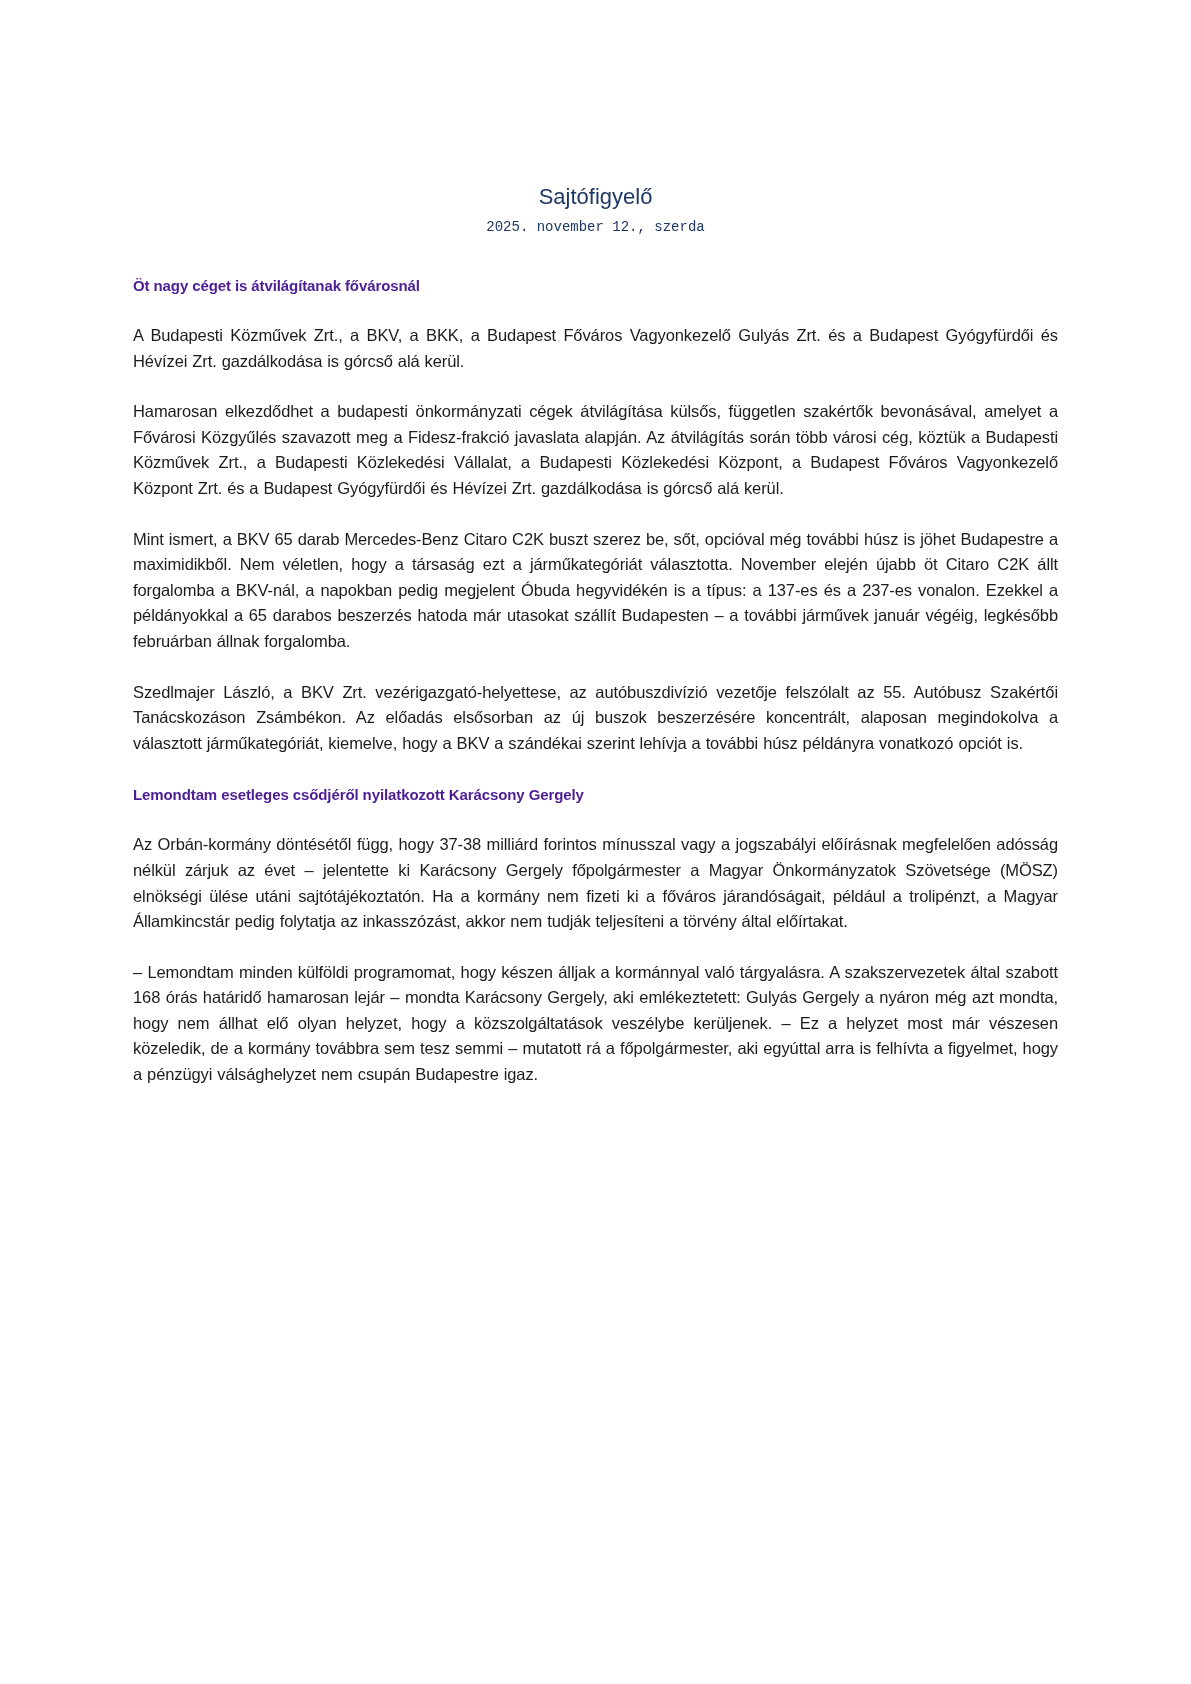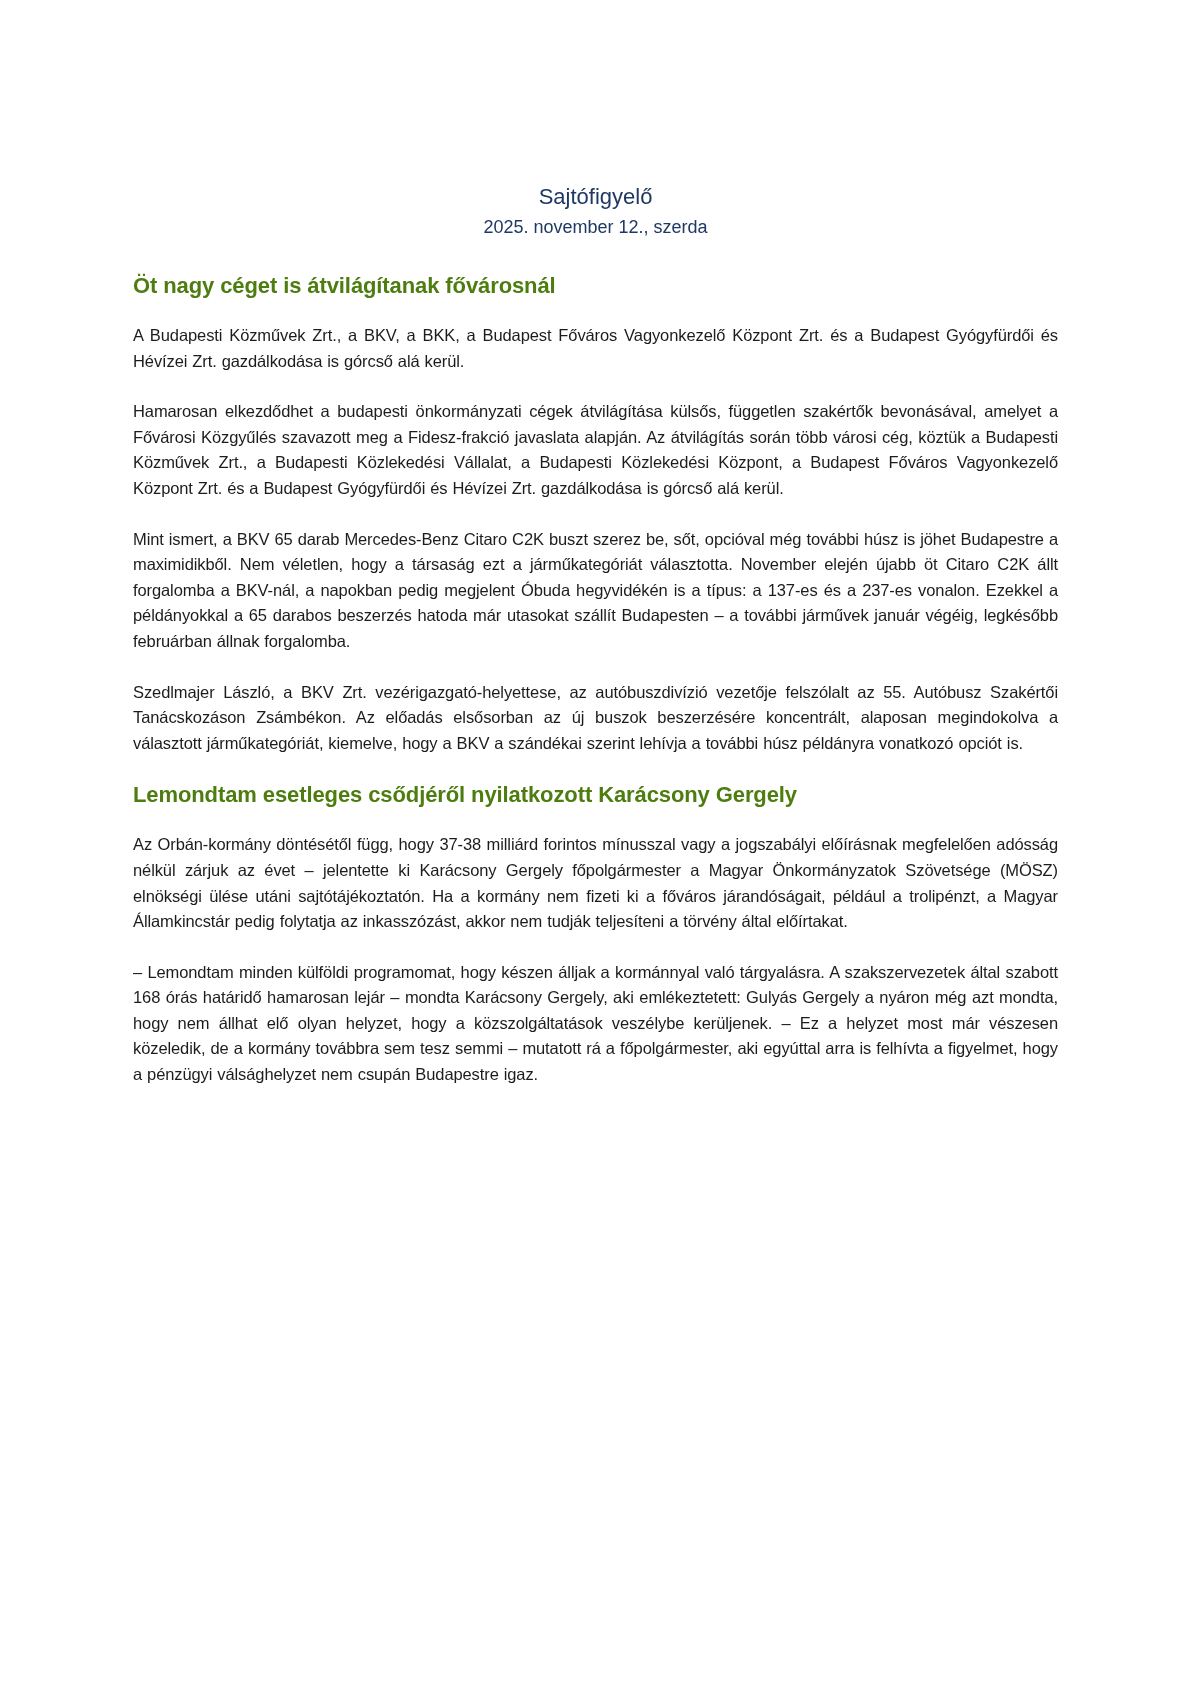--- a/index.html
+++ b/index.html
@@ -27,29 +27,30 @@
     text-align: center;
     color: #1f3864;
     margin: 0 0 30px 0;
   }
   .doc-title {
     font-size: 22px;
     line-height: 31px;
     font-weight: 400;
   }
   .doc-date {
-    font-size: 18px;
+    font-size: 14px;
     line-height: 31px;
     font-weight: 400;
+    font-family: Liberation Mono, monospace;
   }
   .section-heading {
-    font-size: 22px;
+    font-size: 15px;
     line-height: 25px;
     font-weight: 700;
-    color: #4d7c0f;
+    color: #4c1d95;
     margin: 26px 0 25px 0;
     letter-spacing: -0.1px;
   }
   .para {
     font-size: 16.5px;
     line-height: 25.6px;
     text-align: justify;
     margin: 25px 0;
     color: #1c1c1c;
     letter-spacing: -0.1px;
@@ -62,21 +63,21 @@
 
 <div class="page">
 
   <header class="doc-header">
     <div class="doc-title">Sajtófigyelő</div>
     <div class="doc-date">2025. november 12., szerda</div>
   </header>
 
   <section class="section">
     <h2 class="section-heading">Öt nagy céget is átvilágítanak fővárosnál</h2>
-    <p class="para">A Budapesti Közművek Zrt., a BKV, a BKK, a Budapest Főváros Vagyonkezelő Központ Zrt. és a Budapest Gyógyfürdői és Hévízei Zrt. gazdálkodása is górcső alá kerül.</p>
+    <p class="para">A Budapesti Közművek Zrt., a BKV, a BKK, a Budapest Főváros Vagyonkezelő Gulyás Zrt. és a Budapest Gyógyfürdői és Hévízei Zrt. gazdálkodása is górcső alá kerül.</p>
     <p class="para">Hamarosan elkezdődhet a budapesti önkormányzati cégek átvilágítása külsős, független szakértők bevonásával, amelyet a Fővárosi Közgyűlés szavazott meg a Fidesz-frakció javaslata alapján. Az átvilágítás során több városi cég, köztük a Budapesti Közművek Zrt., a Budapesti Közlekedési Vállalat, a Budapesti Közlekedési Központ, a Budapest Főváros Vagyonkezelő Központ Zrt. és a Budapest Gyógyfürdői és Hévízei Zrt. gazdálkodása is górcső alá kerül.</p>
   </section>
 
   <section class="section">
     <p class="para">Mint ismert, a BKV 65 darab Mercedes-Benz Citaro C2K buszt szerez be, sőt, opcióval még további húsz is jöhet Budapestre a maximidikből. Nem véletlen, hogy a társaság ezt a járműkategóriát választotta. November elején újabb öt Citaro C2K állt forgalomba a BKV-nál, a napokban pedig megjelent Óbuda hegyvidékén is a típus: a 137-es és a 237-es vonalon. Ezekkel a példányokkal a 65 darabos beszerzés hatoda már utasokat szállít Budapesten – a további járművek január végéig, legkésőbb februárban állnak forgalomba.</p>
     <p class="para">Szedlmajer László, a BKV Zrt. vezérigazgató-helyettese, az autóbuszdivízió vezetője felszólalt az 55. Autóbusz Szakértői Tanácskozáson Zsámbékon. Az előadás elsősorban az új buszok beszerzésére koncentrált, alaposan megindokolva a választott járműkategóriát, kiemelve, hogy a BKV a szándékai szerint lehívja a további húsz példányra vonatkozó opciót is.</p>
   </section>
 
   <section class="section">
     <h2 class="section-heading">Lemondtam esetleges csődjéről nyilatkozott Karácsony Gergely</h2>

